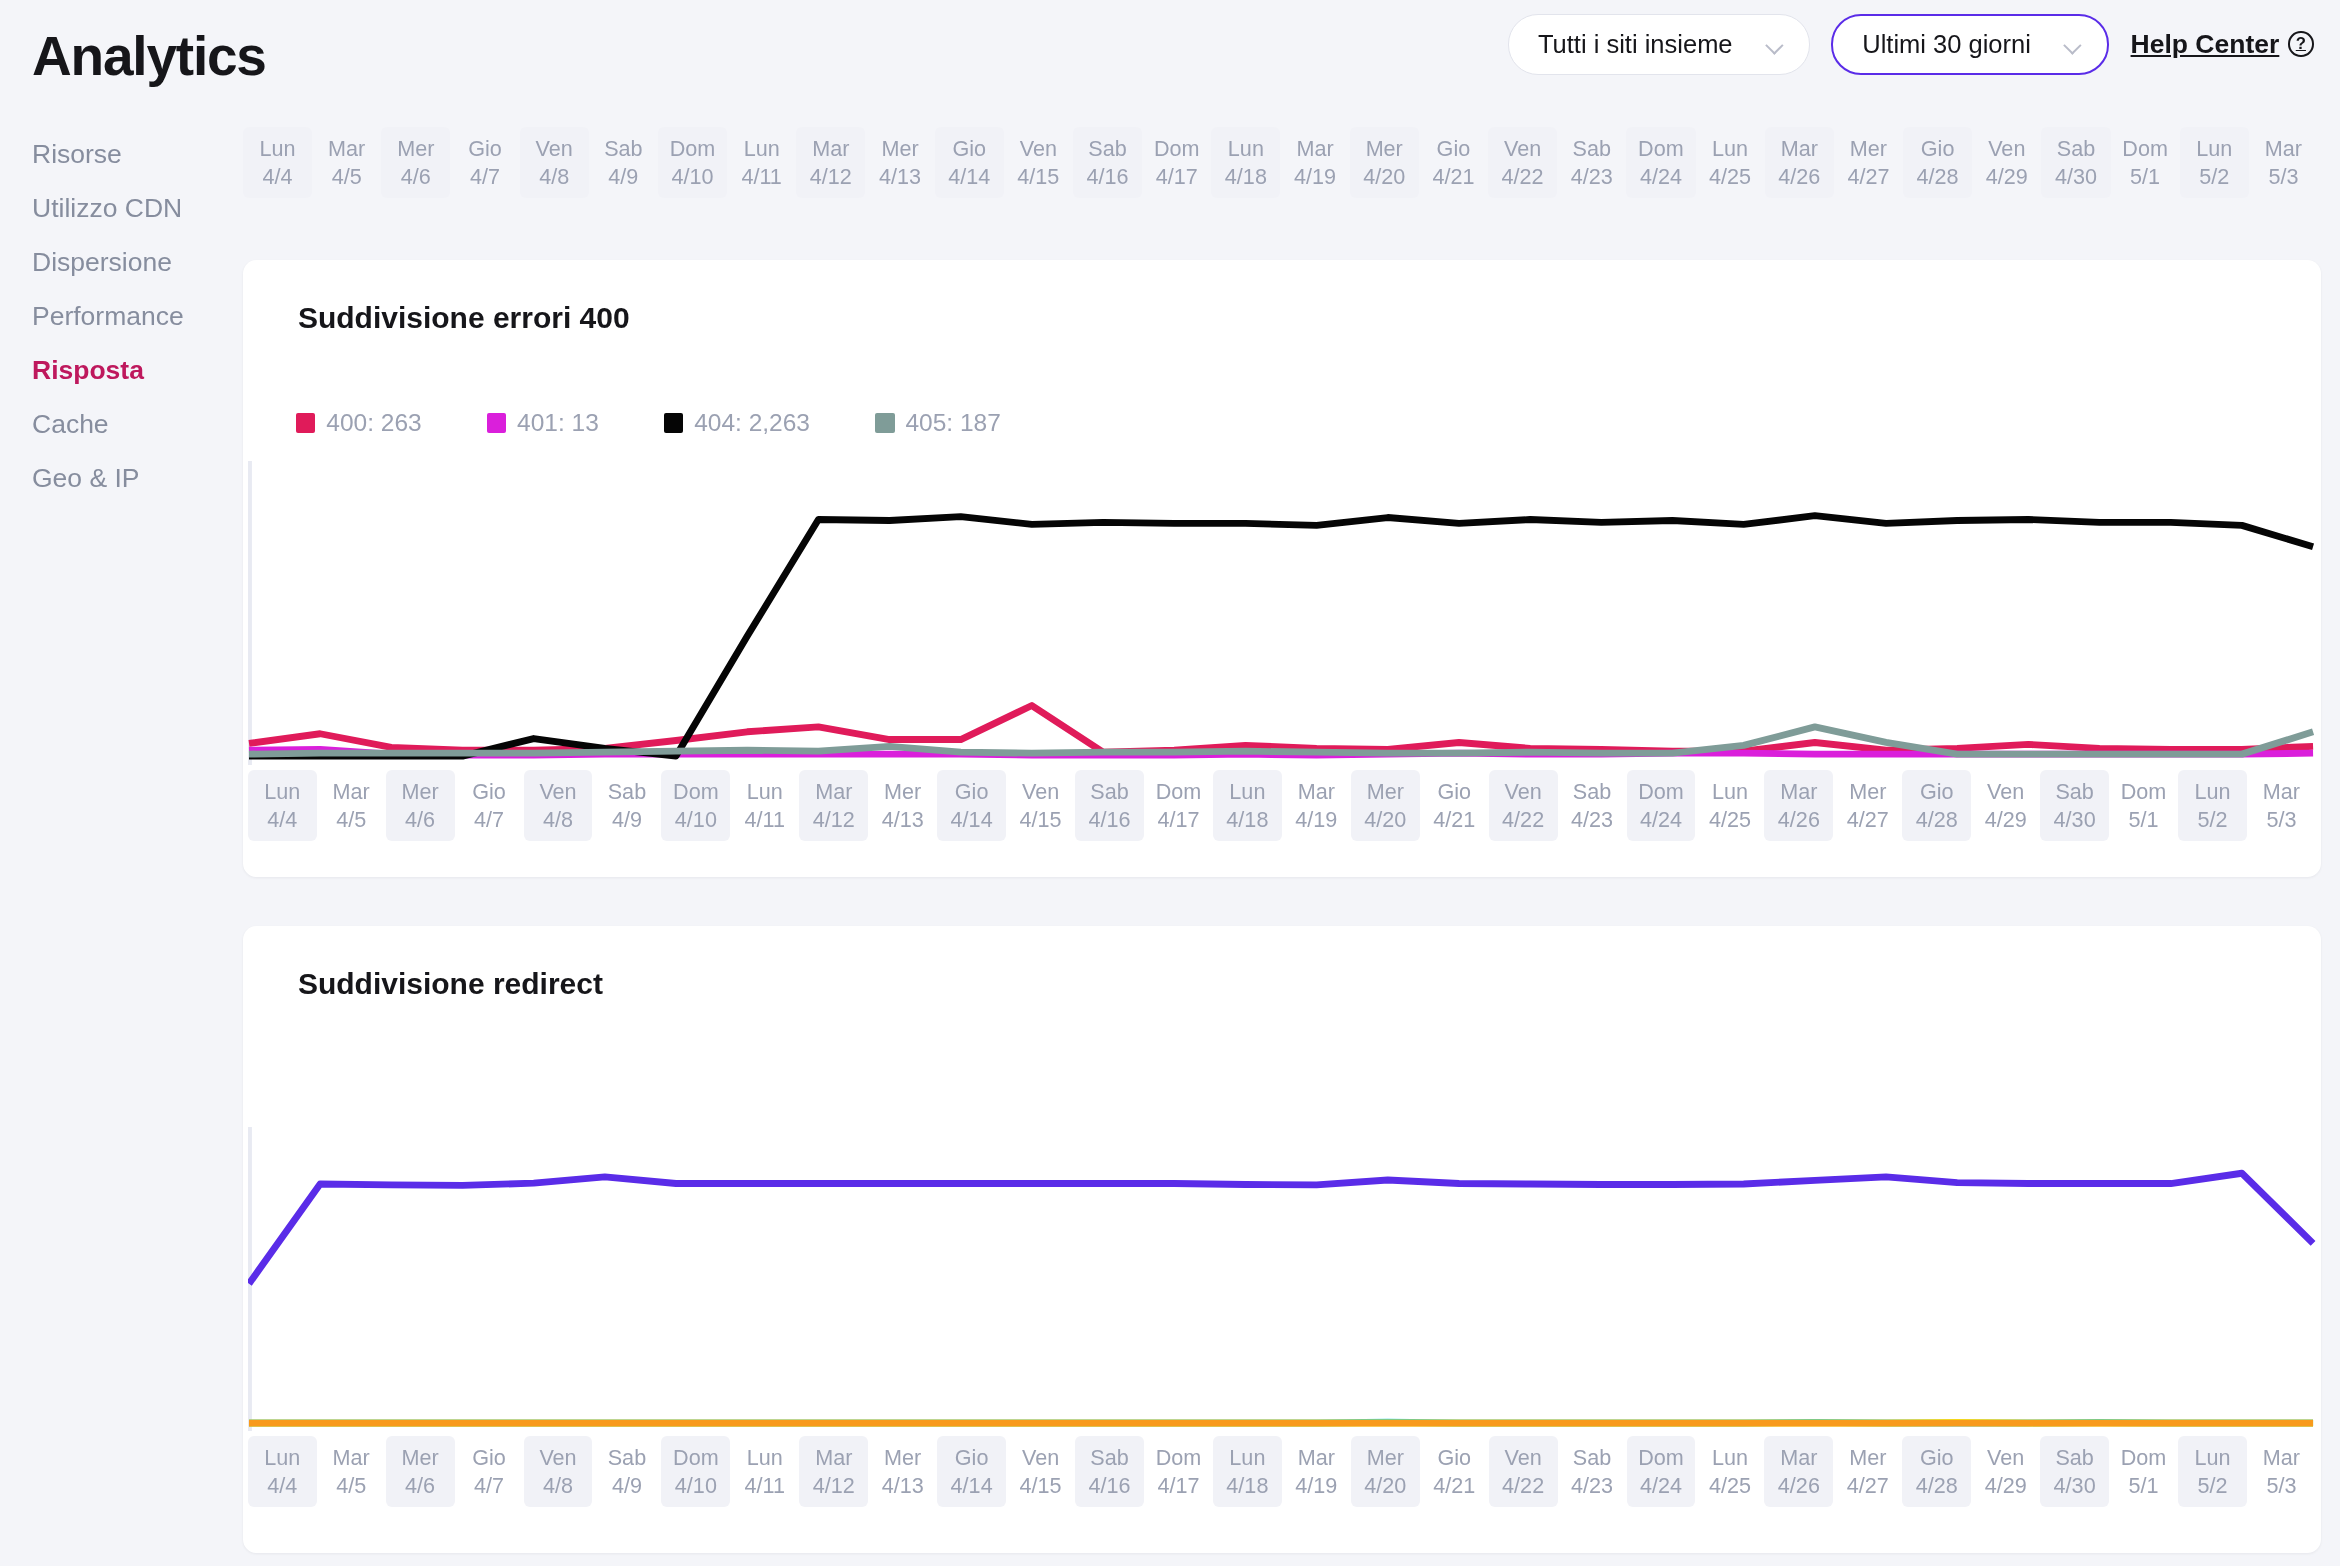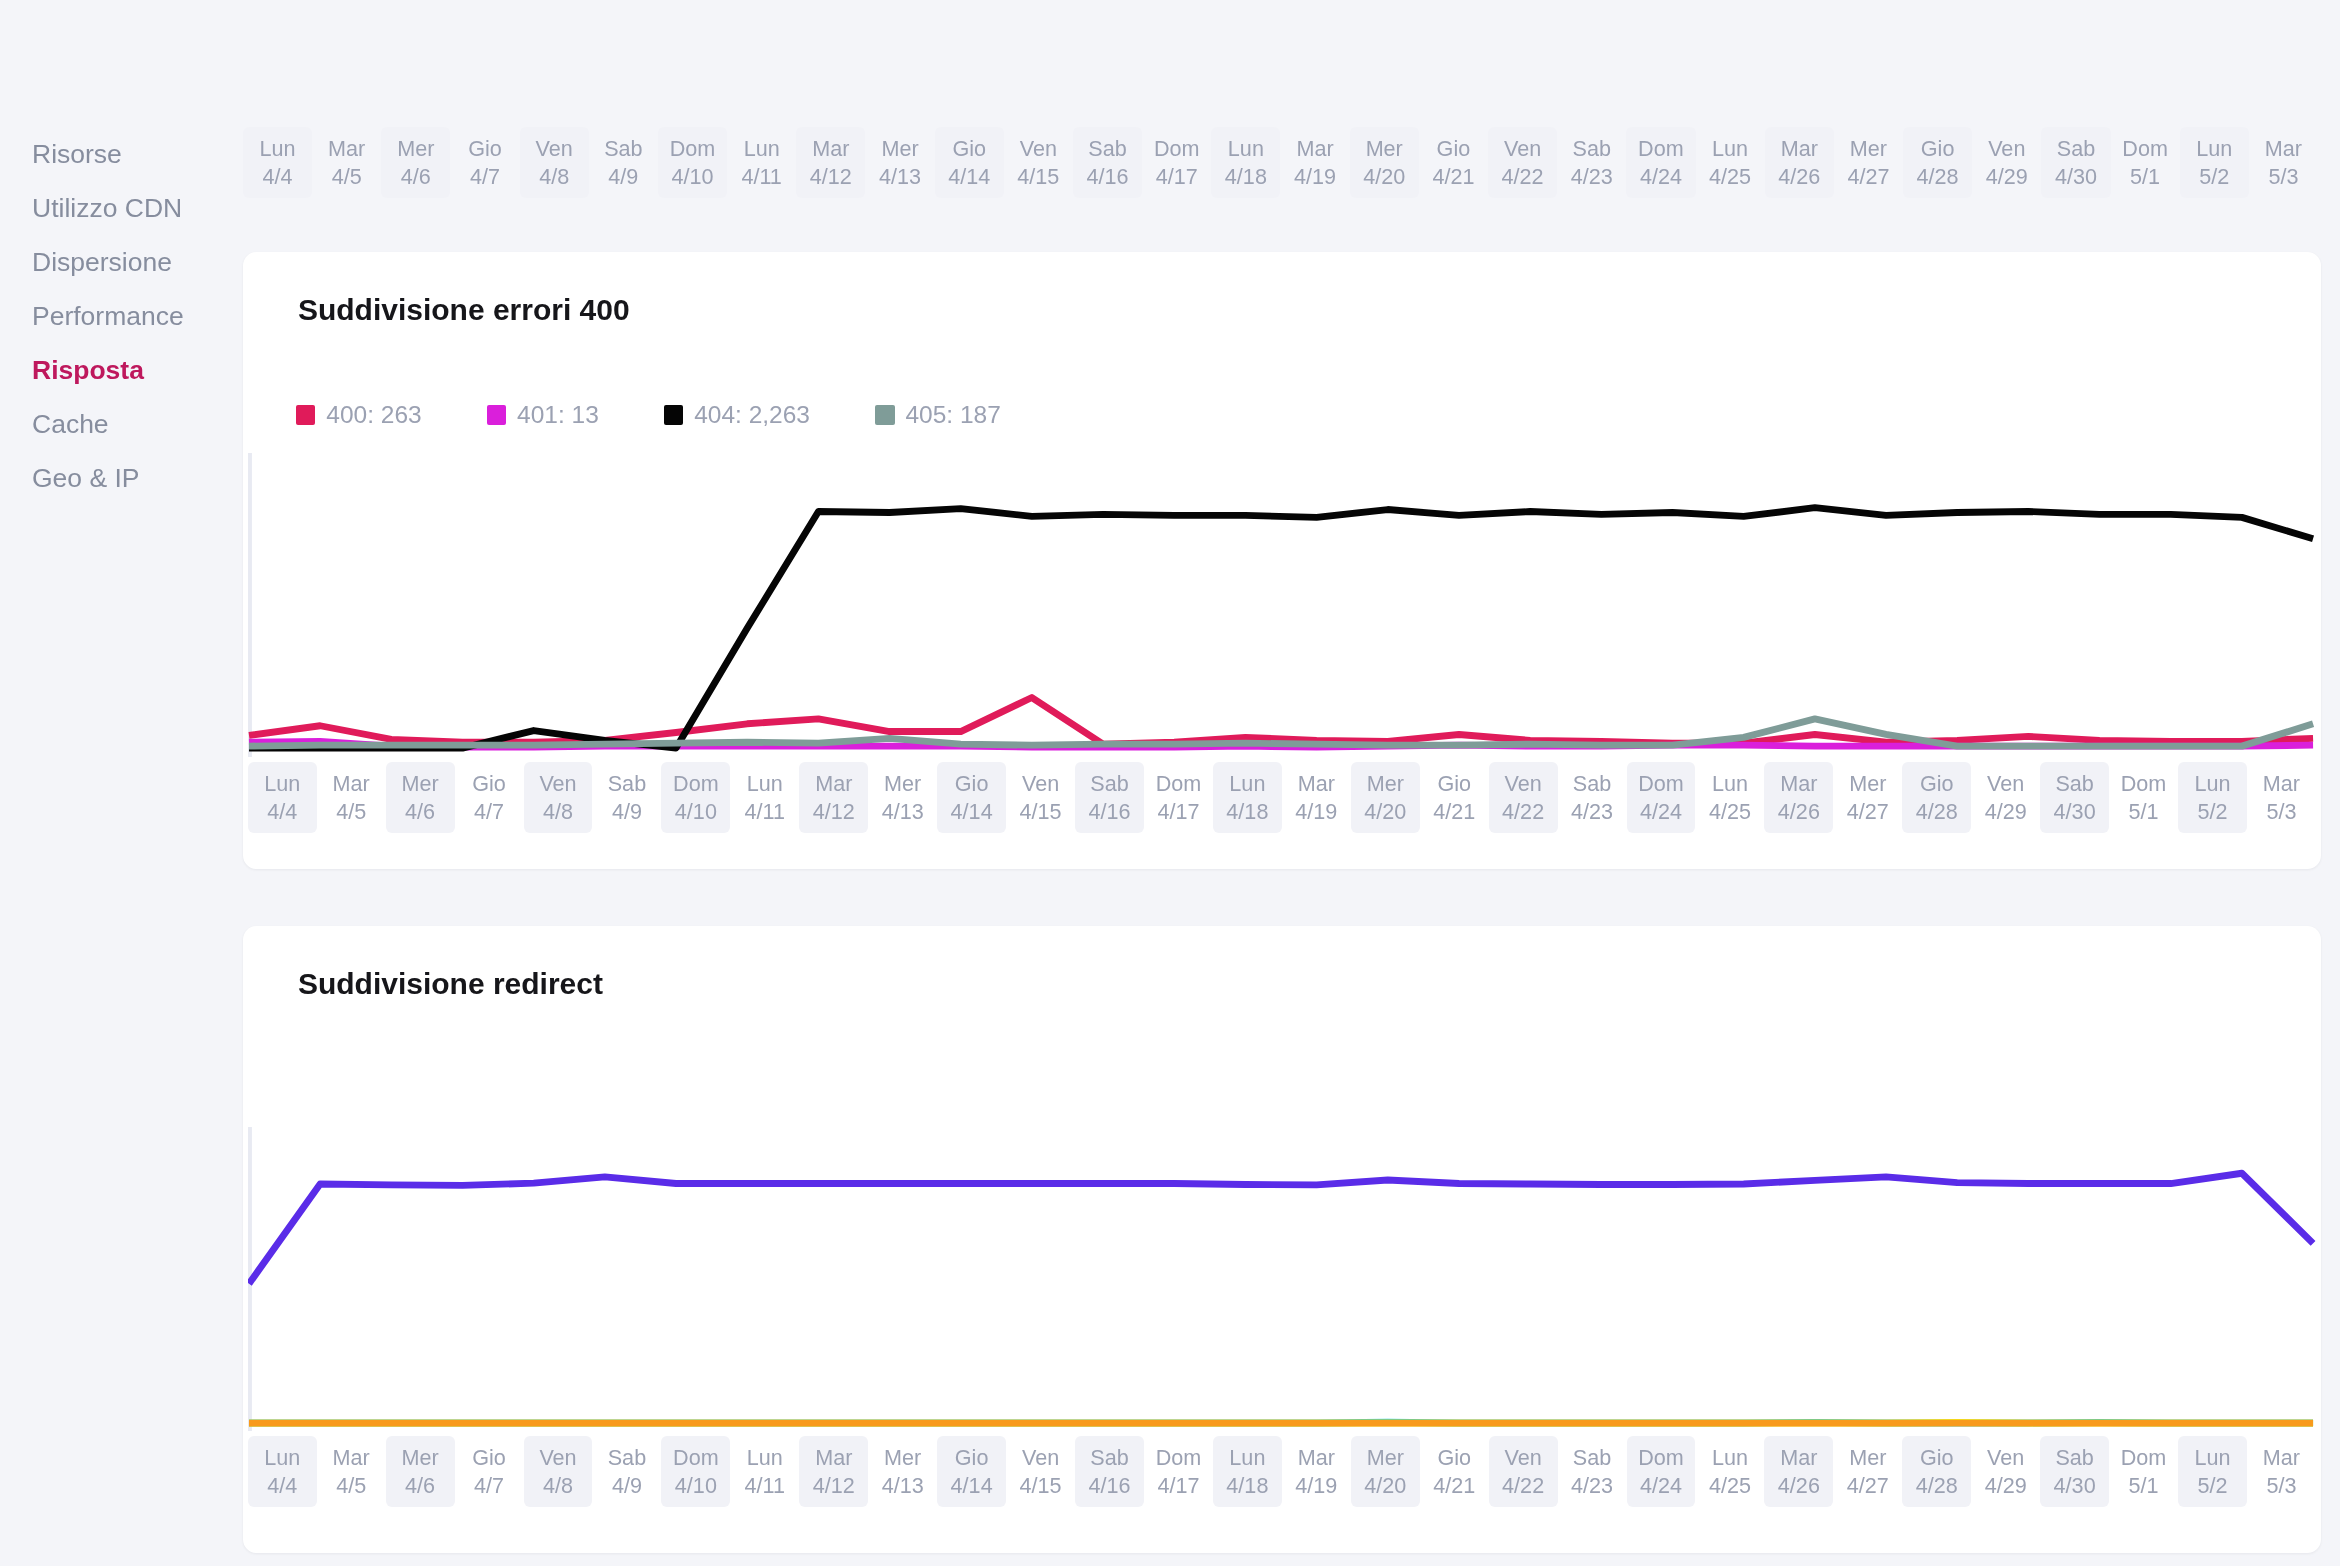--- a/index.html
+++ b/index.html
@@ -98,20 +98,37 @@
 
   .axis-inner {
     position: absolute; left: 4.9px; width: 2068px; display: flex;
   }
 </style>
 </head>
 <body>
 
 <div class="page">
 
+  <div class="header">
+    <div class="app-title">Analytics</div>
+    <div class="header-right">
+      <div class="select-box">
+        <span class="select-label">Tutti i siti insieme</span>
+        <span class="chev"></span>
+      </div>
+      <div class="select-box focused">
+        <span class="select-label">Ultimi 30 giorni</span>
+        <span class="chev"></span>
+      </div>
+      <a class="help-center" href="#">
+        <span>Help Center</span>
+        <span class="help-icon">?</span>
+      </a>
+    </div>
+  </div>
 
   <nav class="sidebar" id="sidebar">
       <div class="nav-item">
         <span>Risorse</span>
       </div>
       <div class="nav-item">
         <span>Utilizzo CDN</span>
       </div>
       <div class="nav-item">
         <span>Dispersione</span>
@@ -248,21 +265,21 @@
         <div class="axis-cell shade">
           <div class="axis-dow">Lun</div>
           <div class="axis-date">5/2</div>
         </div>
         <div class="axis-cell">
           <div class="axis-dow">Mar</div>
           <div class="axis-date">5/3</div>
         </div>
       </div>
 
-    <div class="card" style="top:252px; height:617px;">
+    <div class="card" style="top:260px; height:617px;">
       <div class="card-title">Suddivisione errori 400</div>
       <div class="legend" id="legend-0" style="top:149px;">
           <div class="legend-item">
             <span class="legend-swatch" style="background: rgb(224, 27, 90);"></span>
             <span class="legend-text">400: 263</span>
           </div>
           <div class="legend-item">
             <span class="legend-swatch" style="background: rgb(218, 31, 219);"></span>
             <span class="legend-text">401: 13</span>
           </div>

